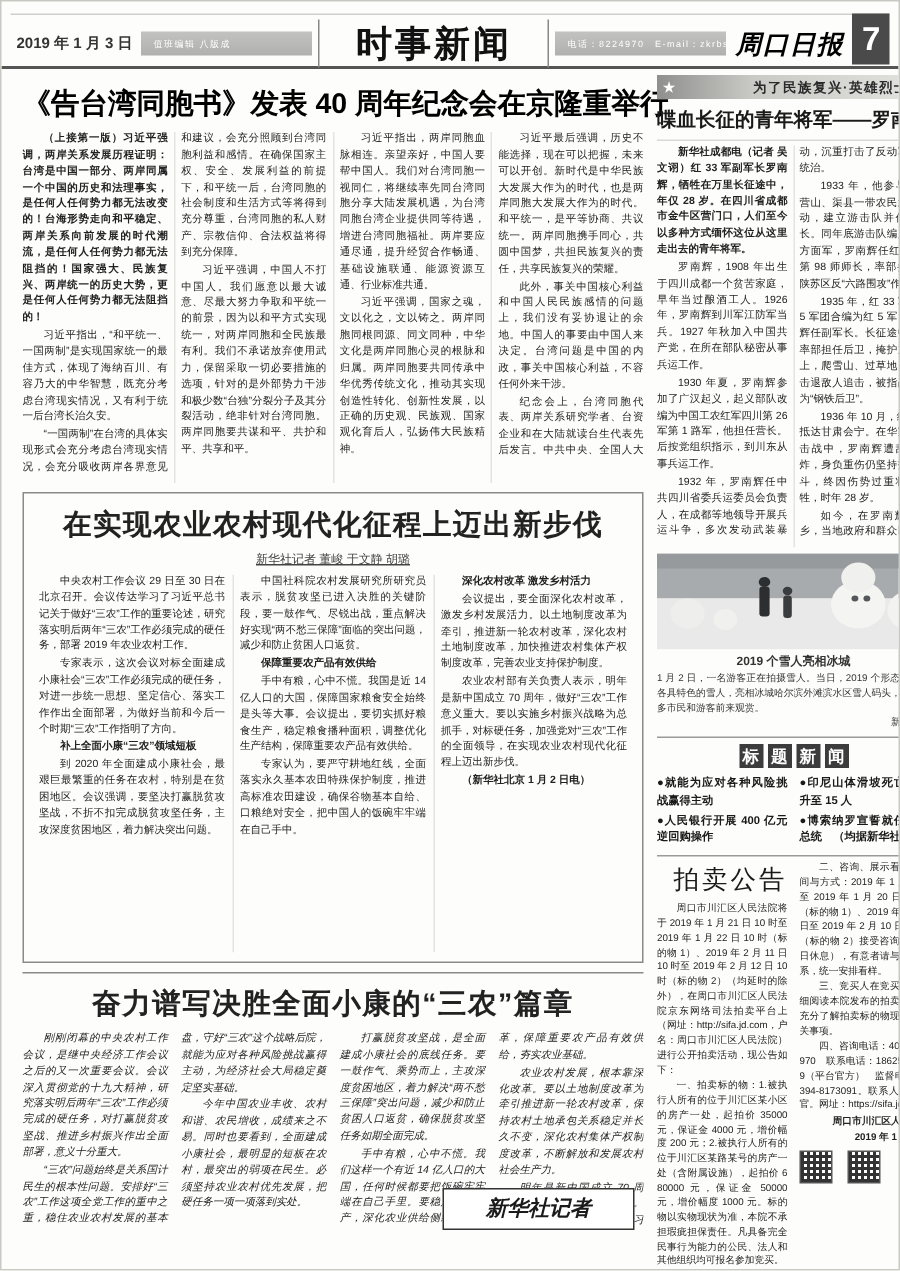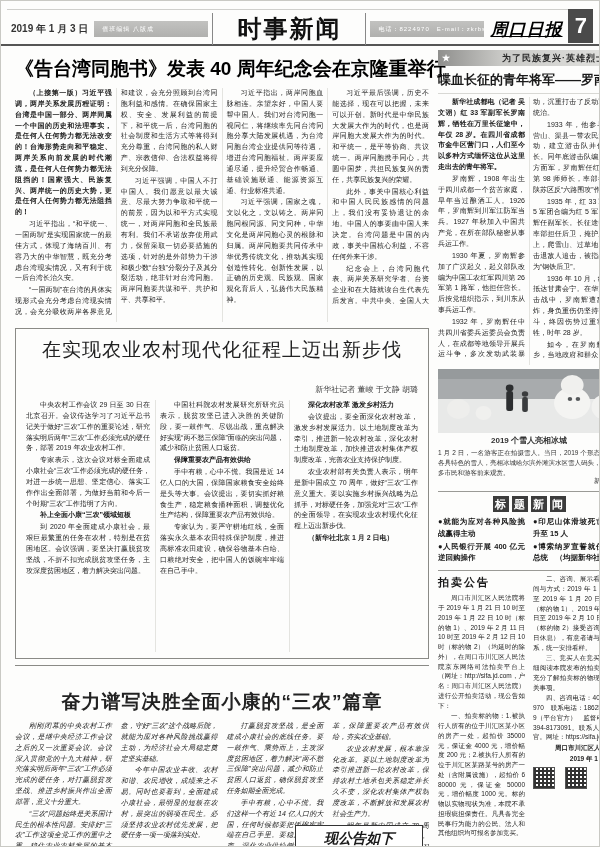--- a/index.html
+++ b/index.html
@@ -13,21 +13,21 @@
   .masthead-row { position:absolute; left:6px; right:6px; top:15px; height:26px; display:flex; align-items:center; }
   .mast-date { font-size:10px; font-weight:bold; color:#333; white-space:nowrap; padding:0 6px 0 4px; }
   .mast-bar { background:linear-gradient(#c2c2c0,#b0b0ae); height:16px; display:flex; align-items:center;
               color:#fff; font-size:6px; letter-spacing:1px; padding:0 8px; overflow:hidden; white-space:nowrap; }
   .mast-bar.left { width:120px; }
   .mast-bar.right { width:120px; font-size:6px; }
   .section-title { border-left:1px solid #888; border-right:1px solid #888; padding:0 24px; margin:0 4px;
                    font-family:"Liberation Serif", serif; font-size:24px; font-weight:bold; letter-spacing:2px;
                    white-space:nowrap; color:#111; }
   .paper-logo { font-family:"Liberation Serif", serif; font-style:italic; font-weight:bold; font-size:17px;
-                letter-spacing:1px; white-space:nowrap; padding:0 6px; color:#000;text-decoration:underline; }
+                letter-spacing:1px; white-space:nowrap; padding:0 6px; color:#000; }
   .page-num { width:26px; height:34px; background:#4a4a4a; color:#fff; font-size:22px; font-weight:bold;
               display:flex; align-items:center; justify-content:center; margin-top:-6px; }
   .mast-topline { position:absolute; top:8px; left:6px; right:6px; border-top:1px solid #cfcfcc; }
 
   
   .content { position:absolute; top:47px; left:0; right:0; bottom:2px; display:flex; }
   .main-col { width:432px; padding:2px 4px 0 14px; }
   .divider-v { width:1px; background:#9a9a96; margin:2px 0; }
   .side-col { flex:1; padding:2px 5px 0 5px; }
 
@@ -36,27 +36,27 @@
                  color:#222; margin-bottom:1px; word-break:break-all; }
   .body-text p.b { font-weight:bold; }
 
   
   .a1-title { font-size:19px; font-weight:bold; letter-spacing:0px; color:#000; padding:6px 0 6px 0;
               white-space:nowrap; }
   .a1-body { height:234px; overflow:hidden; column-count:4; column-gap:9px; column-rule:1px solid #e4e4e0; }
 
   
   .a3-box { border:1px solid #8a8a86; margin-top:6px; padding:8px 10px 6px 10px; }
-  .a3-title { text-align:center; font-size:19px; font-weight:normal; letter-spacing:1px; color:#222; }
+  .a3-title { text-align:center; font-size:19px; font-weight:bold; letter-spacing:1px; color:#222; }
   .a3-sub { text-align:center; font-size:10px; font-weight:bold; color:#333; margin-top:5px; }
-  .a3-byline { text-align:right; font-size:8px; color:#444; margin-top:21px; margin-bottom:5px; }
+  .a3-byline { text-align:center; font-size:8px; color:#444; margin-top:4px; margin-bottom:5px;text-decoration:underline; }
   .a3-body { height:252px; overflow:hidden; column-count:3; column-gap:10px; column-rule:1px solid #e4e4e0; }
 
   
-  .a4 { position:relative; border-top:1px solid #8a8a86; margin-top:6px; padding-top:20px; }
+  .a4 { position:relative; border-top:1px solid #8a8a86; margin-top:6px; padding-top:4px; }
   .a4-title { text-align:center; font-size:19px; font-weight:bold; letter-spacing:1px; color:#222; padding:3px 0 6px 0; }
   .a4-body { height:136px; overflow:hidden; column-count:4; column-gap:9px; }
   .a4-body p { font-style:italic; }
   .editorial-box { position:absolute; right:6px; bottom:4px; width:128px; height:28px; background:#fff;
                    border:1px solid #333; display:flex; align-items:center; justify-content:center;
                    font-family:"Liberation Serif", serif; font-size:14px; font-weight:bold; font-style:italic; }
 
   
   .hero-banner { height:16px; background:linear-gradient(90deg,#8f8f8d 0%,#c9c9c6 35%,#e3e3e0 100%);
                  display:flex; align-items:center; justify-content:flex-end; padding:0 4px;
@@ -79,21 +79,21 @@
   .hn-head .boxchar { background:#3c3c3c; color:#fff; font-size:11px; font-weight:bold;
                       width:16px; height:16px; display:inline-flex; align-items:center; justify-content:center; }
   .hn-items { column-count:2; column-gap:8px; }
   .hn-items p { font-size:7.5px; font-weight:bold; line-height:1.5; text-align:justify; margin-bottom:2px;
                 break-inside:avoid; }
 
   
   .auction { border-top:1px solid #9a9a96; margin-top:5px; padding-top:3px; }
   .auction-cols { display:flex; gap:8px; }
   .auction-col { flex:1; }
-  .auction-title { font-size:11px; font-weight:bold; letter-spacing:2px; margin:1px 0 3px 0; }
+  .auction-title { font-size:17px; font-weight:normal; letter-spacing:2px; margin:1px 0 3px 0;text-align:right; }
   .auction p { font-size:6.5px; line-height:1.5; text-align:justify; text-indent:2em; color:#222;
                margin-bottom:1px; word-break:break-all; }
   .auction .signoff { text-indent:0; text-align:right; font-weight:bold; }
   .qr-row { display:flex; justify-content:flex-start; gap:10px; margin-top:3px; }
   .qr { width:22px; height:22px; border:1px solid #555;
         background:
           repeating-linear-gradient(0deg,#333 0 2px,transparent 2px 4px),
           repeating-linear-gradient(90deg,#333 0 2px,#fff 2px 4px); }
 </style>
 </head>
@@ -157,21 +157,21 @@
         <div class="a4-title">奋力谱写决胜全面小康的“三农”篇章</div>
         <div class="a4-body body-text">
             <p>刚刚闭幕的中央农村工作会议，是继中央经济工作会议之后的又一次重要会议。会议深入贯彻党的十九大精神，研究落实明后两年“三农”工作必须完成的硬任务，对打赢脱贫攻坚战、推进乡村振兴作出全面部署，意义十分重大。</p>
             <p>“三农”问题始终是关系国计民生的根本性问题。安排好“三农”工作这项全党工作的重中之重，稳住农业农村发展的基本盘，守好“三农”这个战略后院，就能为应对各种风险挑战赢得主动，为经济社会大局稳定奠定坚实基础。</p>
             <p>今年中国农业丰收、农村和谐、农民增收，成绩来之不易。同时也要看到，全面建成小康社会，最明显的短板在农村，最突出的弱项在民生。必须坚持农业农村优先发展，把硬任务一项一项落到实处。</p>
             <p>打赢脱贫攻坚战，是全面建成小康社会的底线任务。要一鼓作气、乘势而上，主攻深度贫困地区，着力解决“两不愁三保障”突出问题，减少和防止贫困人口返贫，确保脱贫攻坚任务如期全面完成。</p>
             <p>手中有粮，心中不慌。我们这样一个有近 14 亿人口的大国，任何时候都要把饭碗牢牢端在自己手里。要稳定粮食生产，深化农业供给侧结构性改革，保障重要农产品有效供给，夯实农业基础。</p>
             <p>农业农村发展，根本靠深化改革。要以土地制度改革为牵引推进新一轮农村改革，保持农村土地承包关系稳定并长久不变，深化农村集体产权制度改革，不断解放和发展农村社会生产力。</p>
             <p>明年是新中国成立 70 周年，做好“三农”工作特别重要。让我们更加紧密地团结在以习近平同志为核心的党中央周围，真抓实干、埋头苦干，奋力谱写决胜全面小康的“三农”篇章，以优异成绩迎接中华人民共和国成立 70 周年。</p>
           </div>
-        <div class="editorial-box">现公告如下</div>
+        <div class="editorial-box">新华社记者</div>
       </div>
     </div>
 
     <div class="divider-v"></div>
 
     <div class="side-col">
 
       <div>
         <div class="hero-banner">
           <span class="star">★</span>

